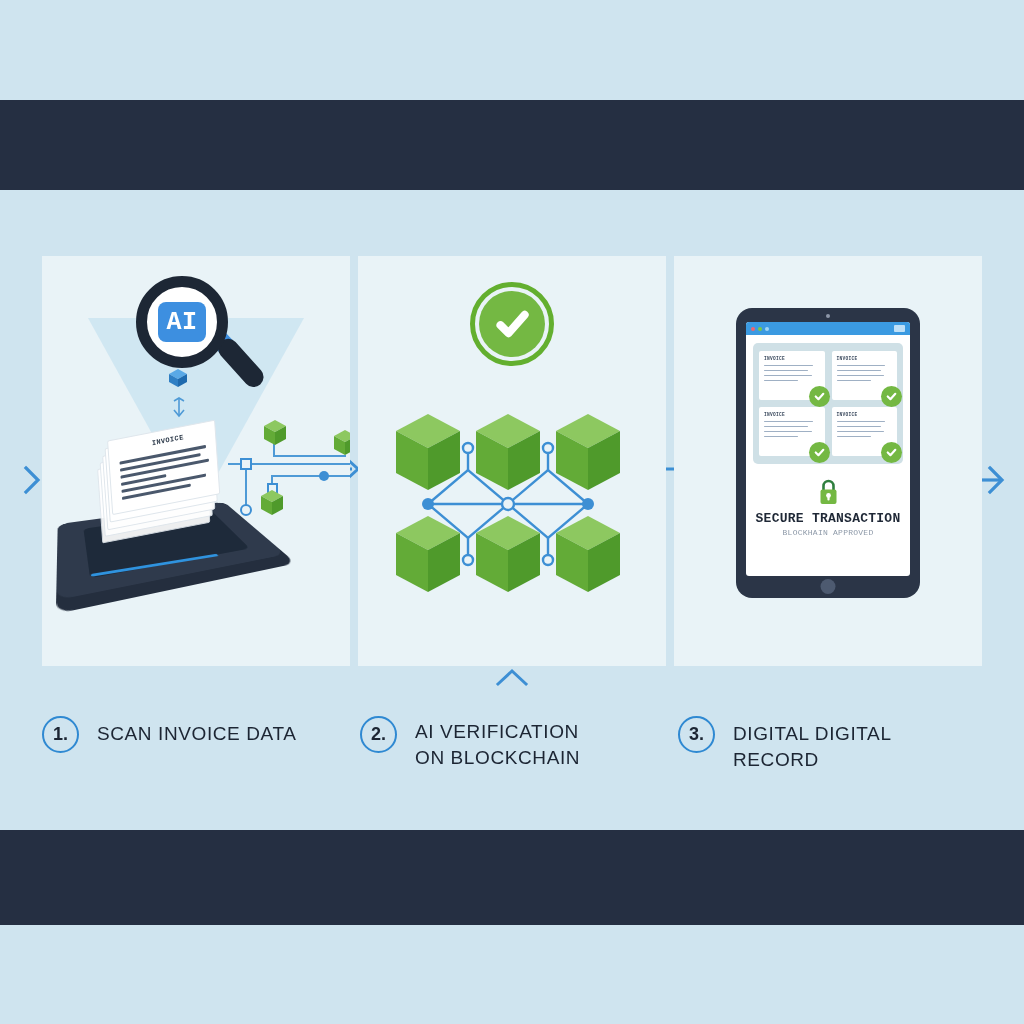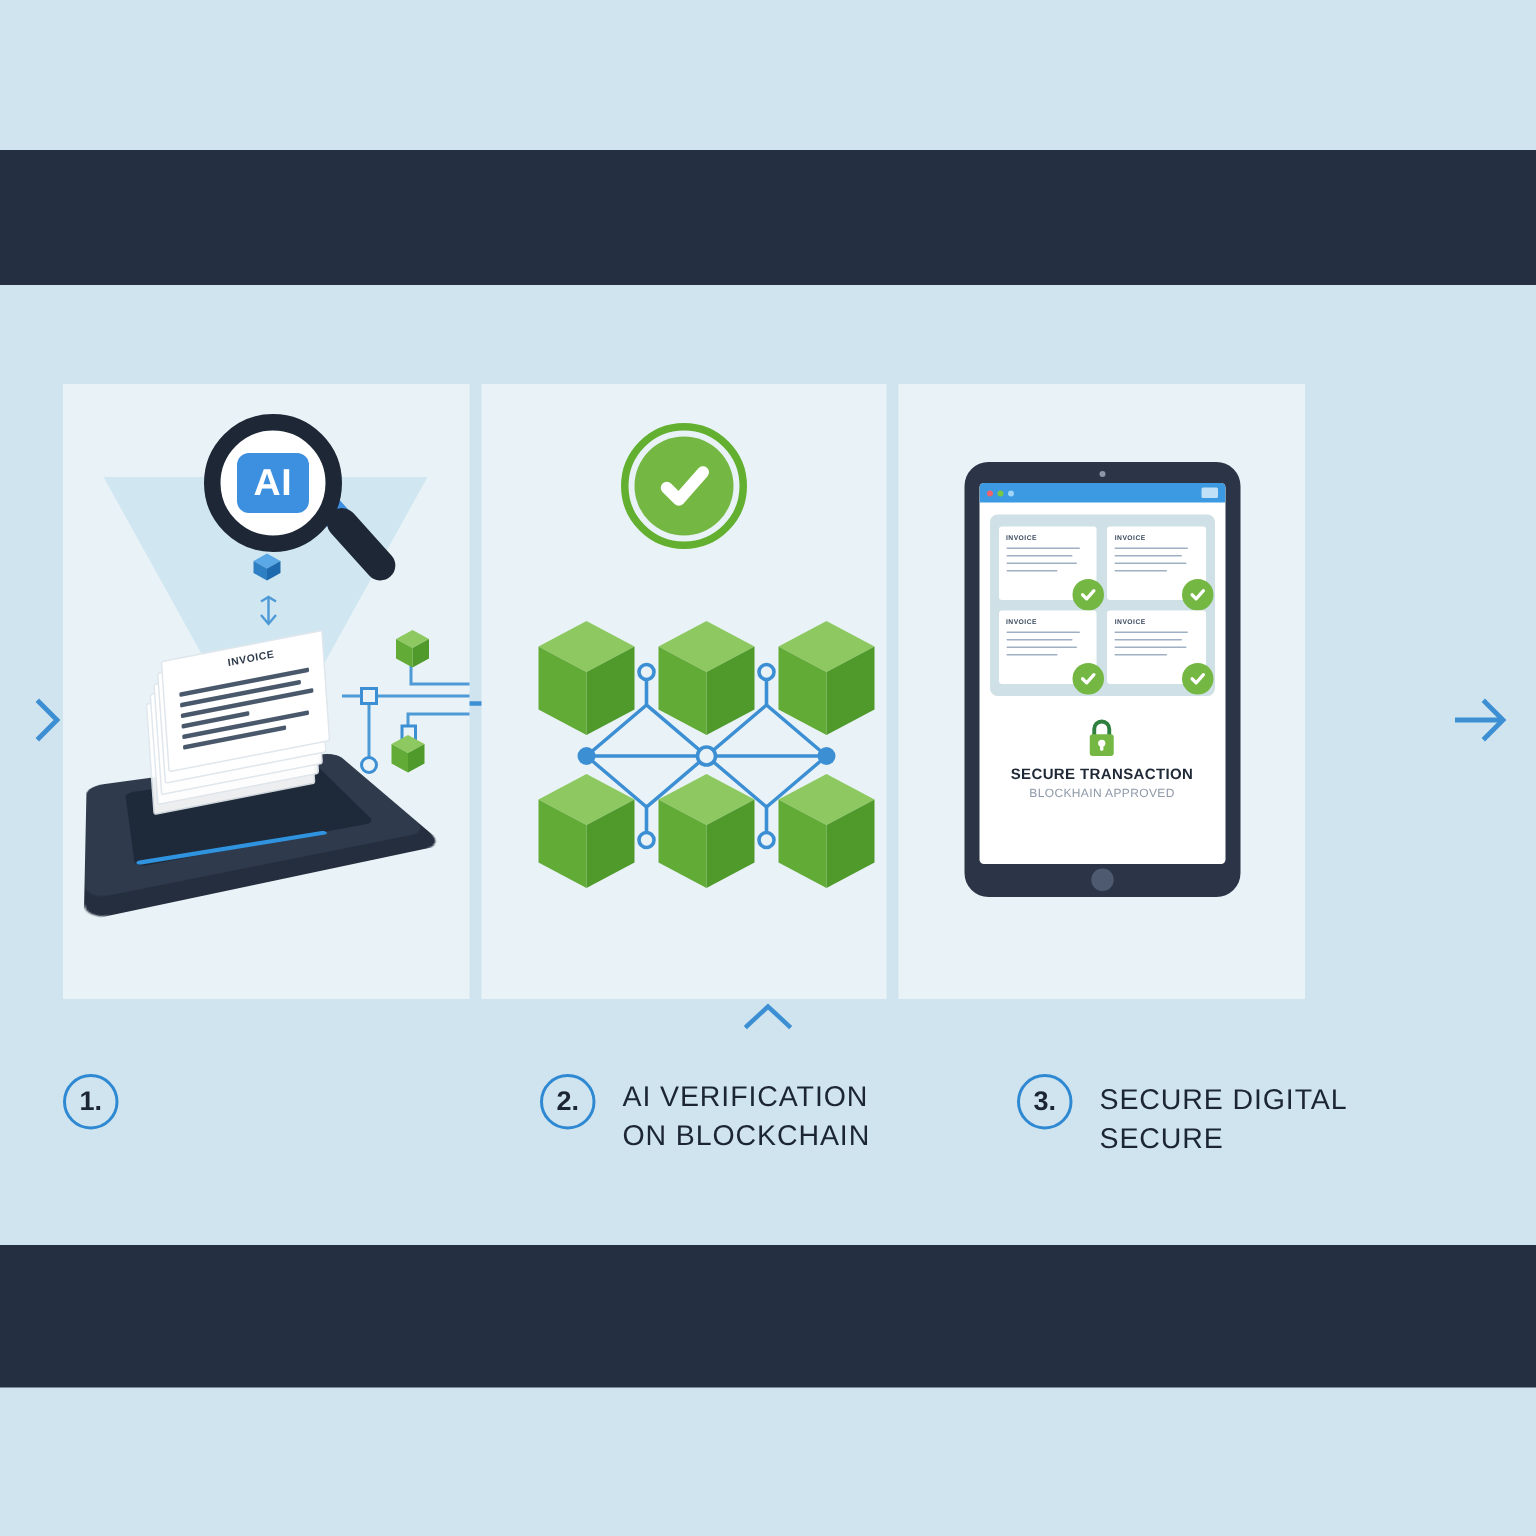--- a/index.html
+++ b/index.html
@@ -29,23 +29,24 @@
     top: 452px;
     width: 56px; height: 56px;
   }
   .edge-mark.left  { left: 6px; }
   .edge-mark.right { left: 966px; }
 
   
   .panels {
     position: absolute;
     left: 42px; top: 256px;
-    width: 828px; height: 410px;
+    width: 940px; height: 410px;
     display: flex;
     gap: 8px;
+    font-family: Liberation Mono, monospace;
   }
   .panel {
     position: relative;
     flex: 1 1 0;
     background: #e9f3f7;
     overflow: hidden;
   }
 
   
   .beam {
@@ -277,21 +278,21 @@
     border-radius: 50%;
     background: #74b843;
     display: flex; align-items: center; justify-content: center;
   }
   .secure-block {
     margin-top: 14px;
     text-align: center;
   }
   .lock-icon { width: 23px; height: 27px; margin: 0 auto 6px auto; }
   .secure-main {
-    font-size: 10px; font-weight: bold;
+    font-size: 13px; font-weight: bold;
     color: #1f2836; letter-spacing: .25px;
   }
   .secure-sub {
     font-size: 8px; color: #8d99a8;
     letter-spacing: .25px; margin-top: 2px;
   }
 
   
   .mid-arrow {
     position: absolute; top: 452px;
@@ -615,28 +616,29 @@
         <div class="tablet-home"></div>
       </div>
     </div>
 
   </div>
 
   <div class="steps">
 
     <div class="step s1">
       <div class="step-num">1.</div>
+      <div class="step-label">SCAN INVOICE DATA</div>
     </div>
 
     <div class="step s2">
       <div class="step-num">2.</div>
       <div class="step-label">AI VERIFICATION
 ON BLOCKCHAIN</div>
     </div>
 
     <div class="step s3">
       <div class="step-num">3.</div>
-      <div class="step-label">SECURE DIGITAL SECURE</div>
+      <div class="step-label">DIGITAL DIGITAL RECORD</div>
     </div>
 
   </div>
 
 </div>
 
 </body></html>

